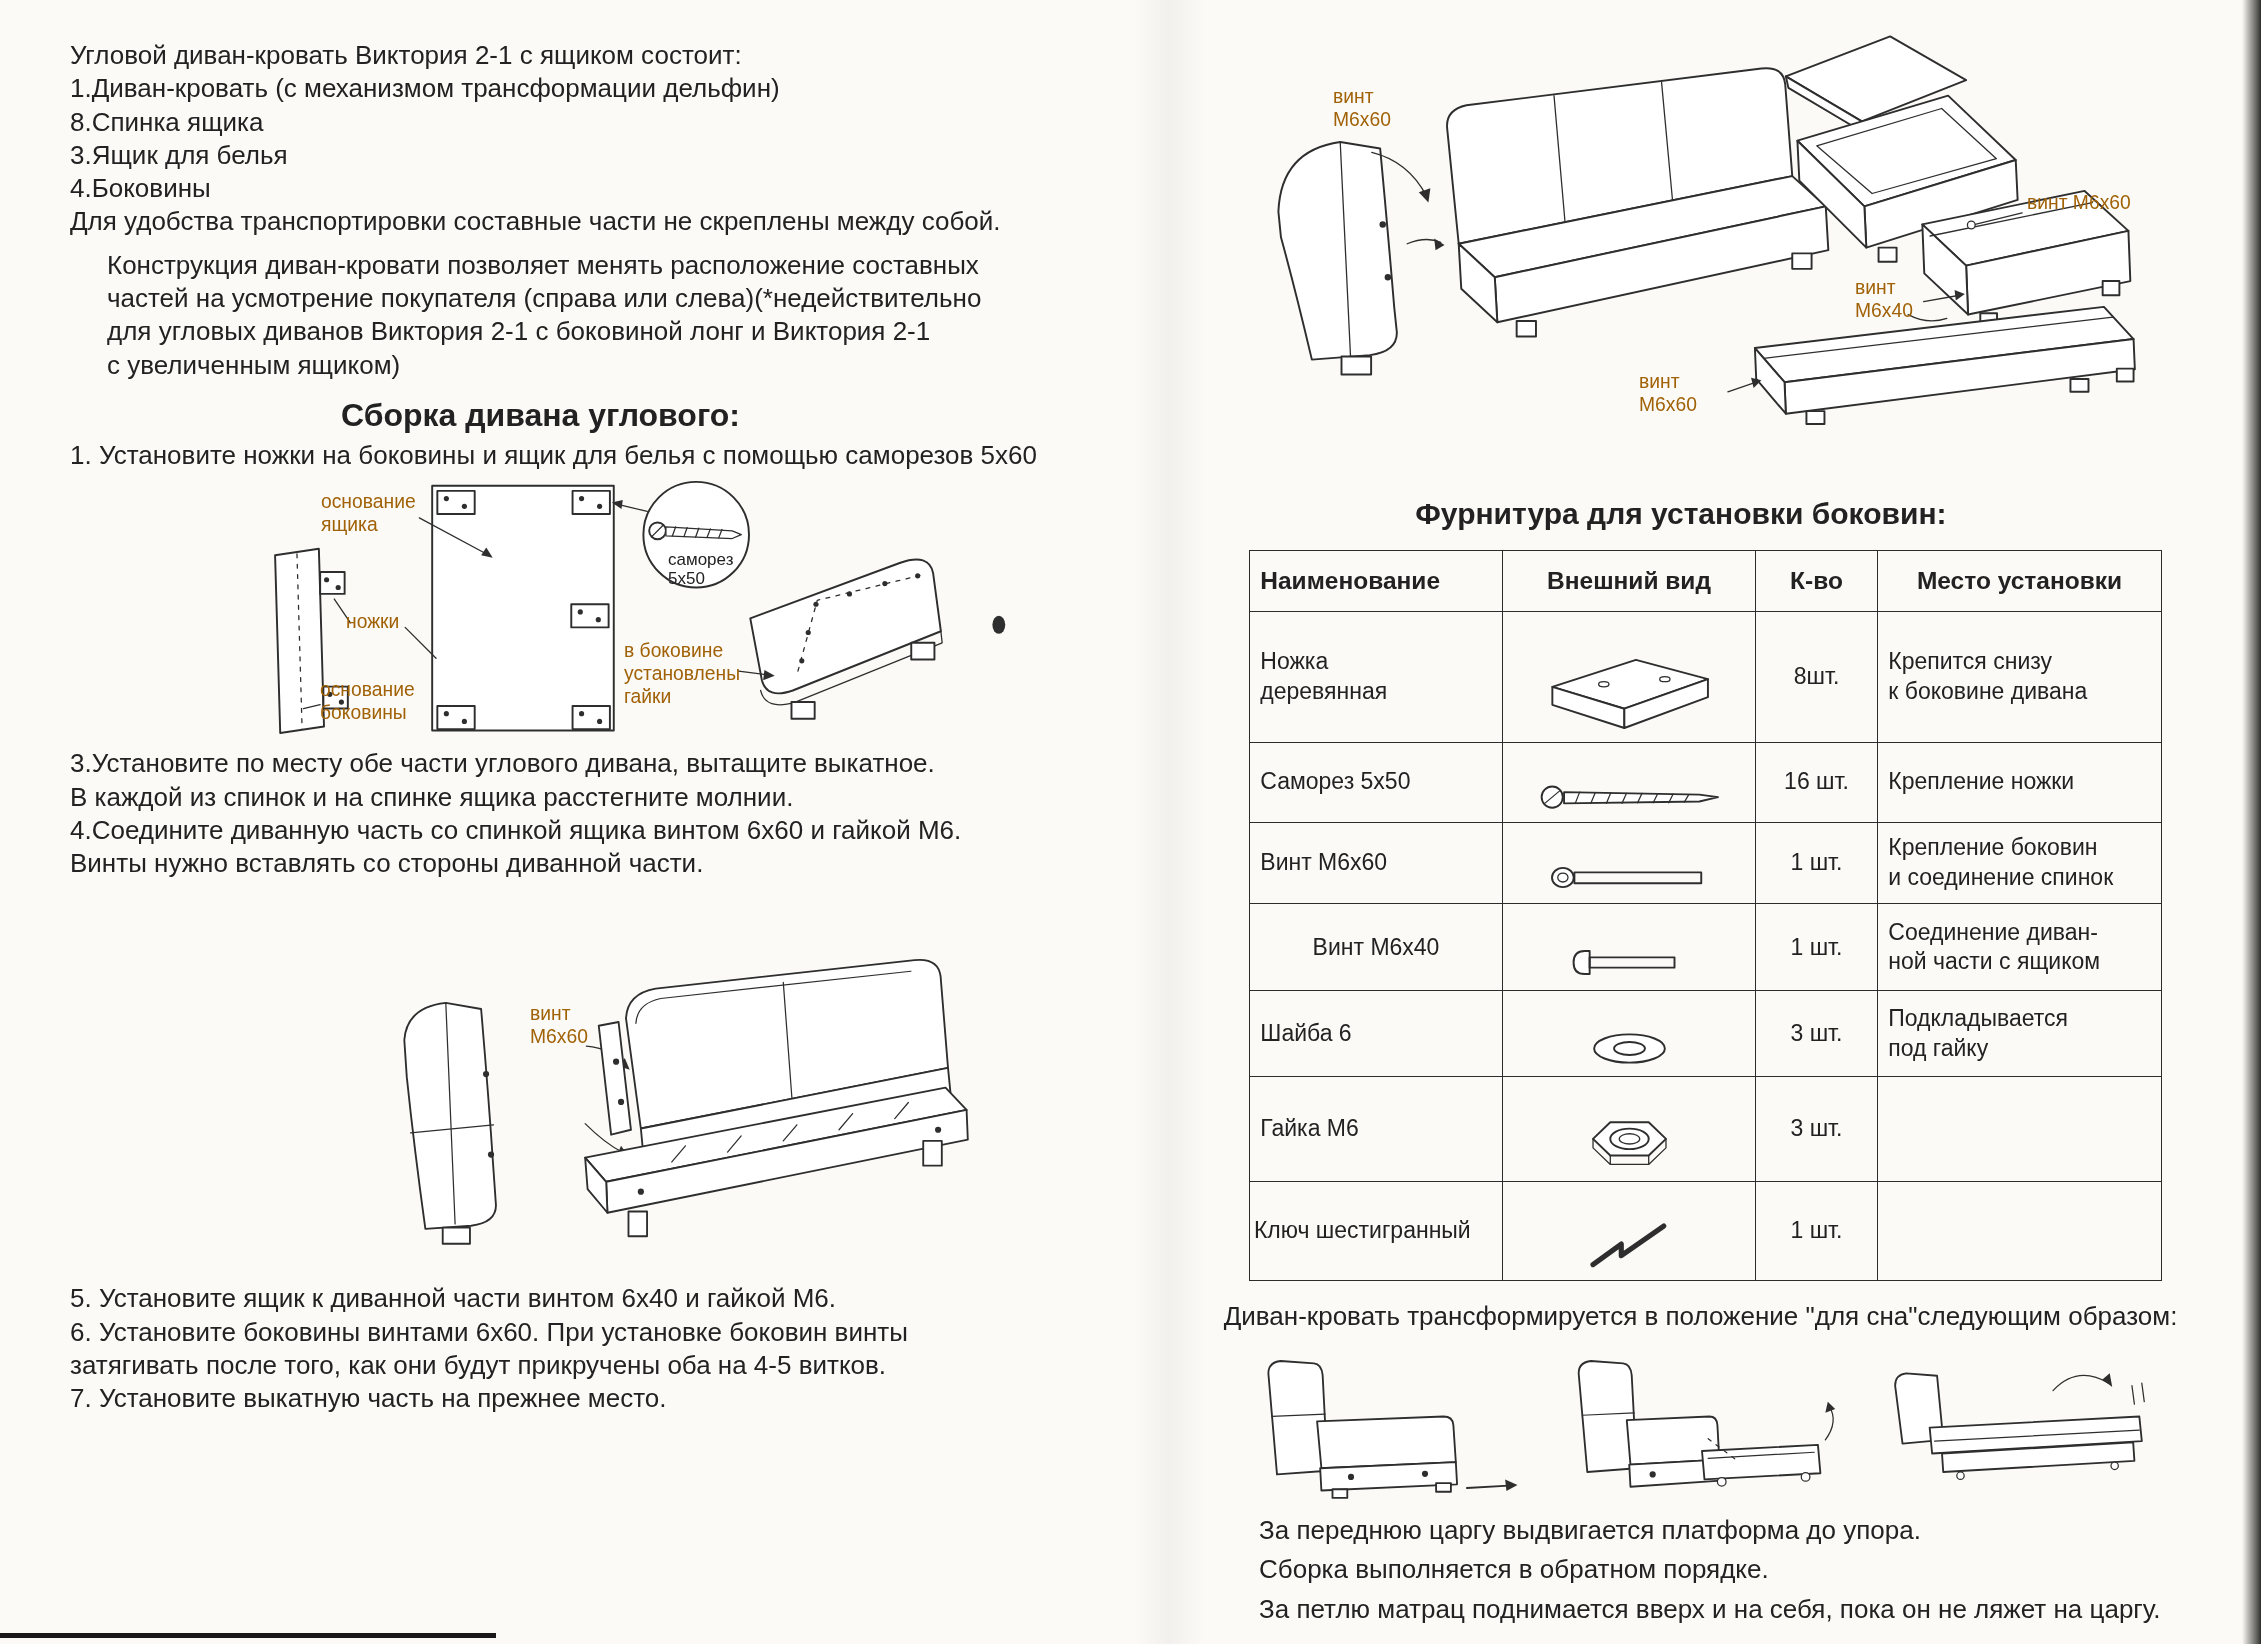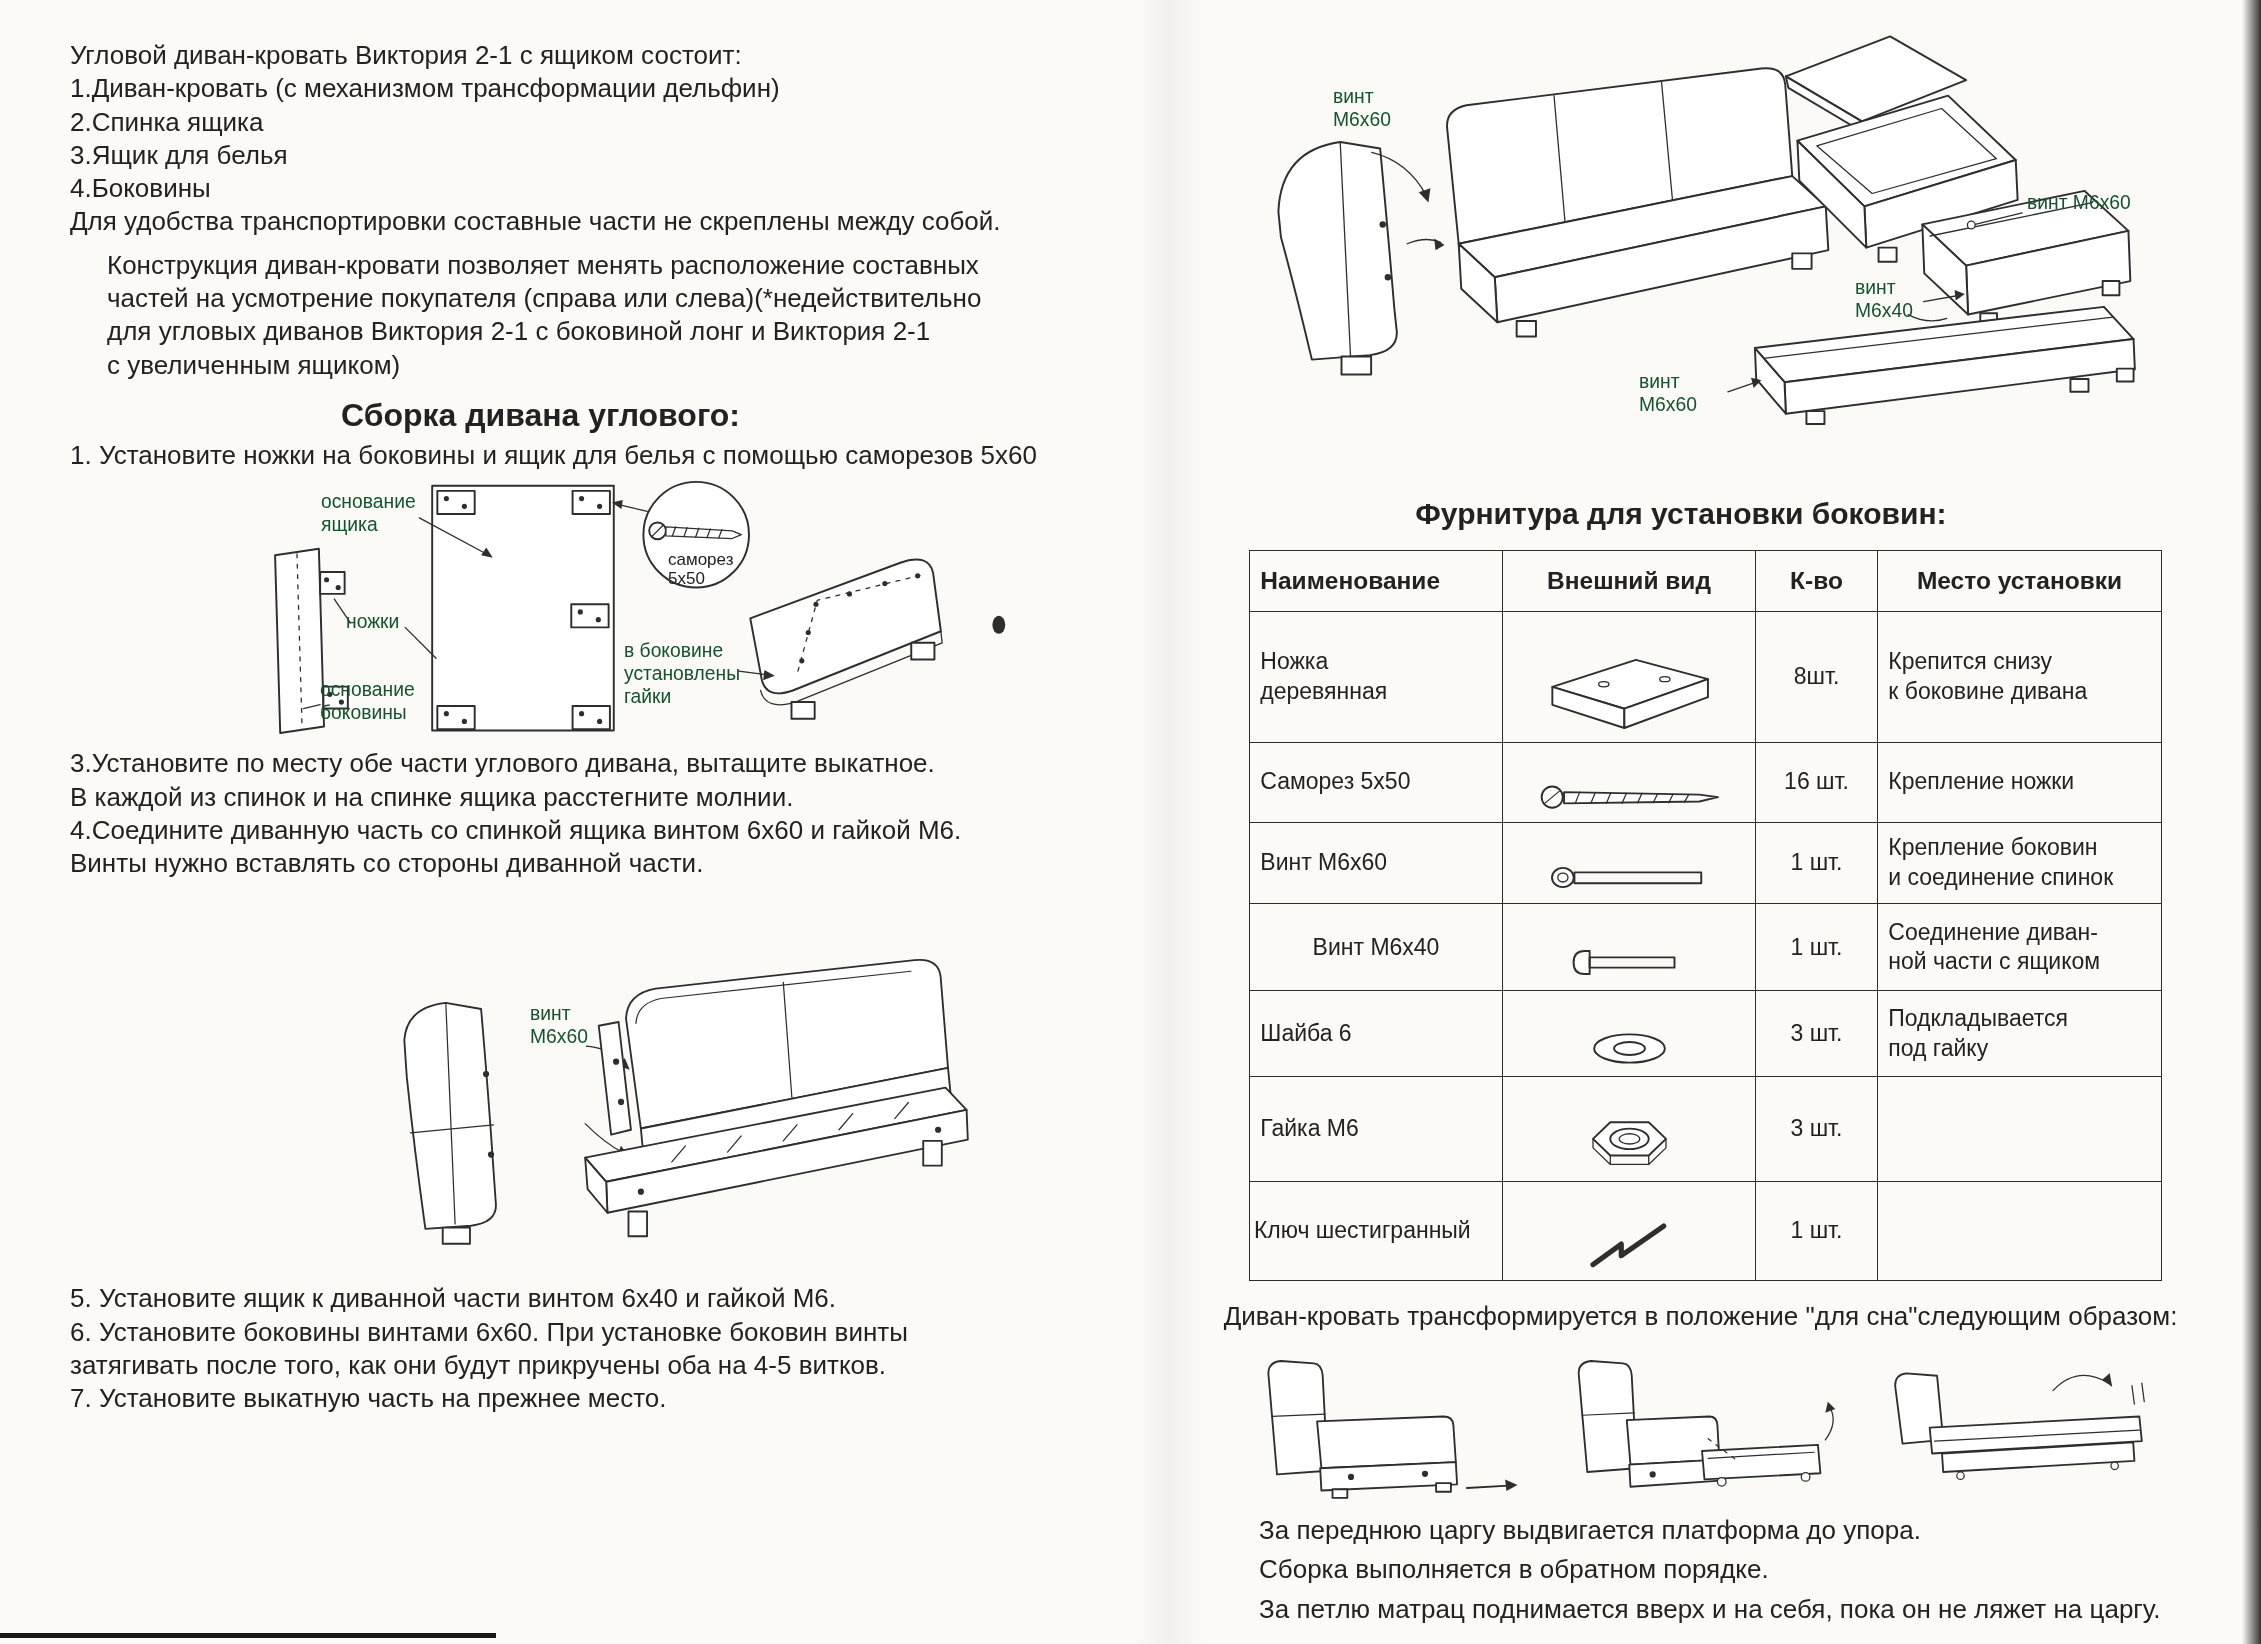--- a/index.html
+++ b/index.html
@@ -22,21 +22,21 @@
 
   
   .col-left { position:absolute; left:70px; top:39px; width:1108px; font-size:26px; line-height:1.28; }
   .construction { margin:10.3px 0 0 37px; }
   .assembly-heading { font-size:32px; font-weight:bold; width:709px; text-align:center; margin:13px 0 2.6px 116px; }
   .steps-block { margin-top:5.2px; }
   .steps-block2 { margin-top:16px; }
 
   .diagram-legs { position:relative; width:902px; height:264px; margin:6.4px 0 0 58px; }
   .diagram-back { position:relative; width:651px; height:322px; margin:64px 0 0 298px; }
-  .dlabel { position:absolute; font-size:19.3px; line-height:1.18; white-space:pre-line; color:#14532d; }
+  .dlabel { position:absolute; font-size:19.3px; line-height:1.18; white-space:pre-line; color:#a16207; }
   .dlabel-sm { position:absolute; font-size:17px; line-height:1.1; white-space:pre-line; color:#222; }
 
   
   .col-right { position:absolute; left:1214px; top:31px; width:1015px; font-size:26px; line-height:1.28; }
   .diagram-top { position:relative; width:1011px; height:448px; }
   .hw-heading { font-size:30px; font-weight:bold; width:921px; text-align:center; margin:15.5px 0 0 6.4px; }
 
   .hw-table { border-collapse:collapse; width:912px; margin:17px 0 0 35px; font-size:23px; table-layout:fixed; }
   .hw-table th, .hw-table td { border:1.9px solid #2c2c2c; padding:5.2px 10.3px; white-space:pre-line; vertical-align:middle; }
   .hw-table th { font-size:24.5px; font-weight:bold; }
@@ -64,21 +64,21 @@
   .lineart .thin { stroke-width:2; }
 </style>
 </head>
 <body>
 
 <div class="page">
 
   <div class="col-left">
     <p class="txt">Угловой диван-кровать Виктория 2-1 с ящиком состоит:</p>
     <p class="txt">1.Диван-кровать  (с механизмом трансформации дельфин)</p>
-    <p class="txt">2.Спинка ящика</p>
+    <p class="txt">8.Спинка ящика</p>
     <p class="txt">3.Ящик для белья</p>
     <p class="txt">4.Боковины</p>
     <p class="txt">Для удобства транспортировки составные части не скреплены между собой.</p>
     <p class="txt construction">Конструкция диван-кровати позволяет менять расположение составных
 частей на усмотрение покупателя (справа или слева)(*недействительно
 для угловых диванов Виктория 2-1 с боковиной лонг и Виктория 2-1
 с увеличенным ящиком)</p>
 
     <div class="assembly-heading">Сборка дивана углового:</div>
     <p class="txt">1. Установите ножки на боковины и ящик для белья с помощью саморезов 5х60</p>

